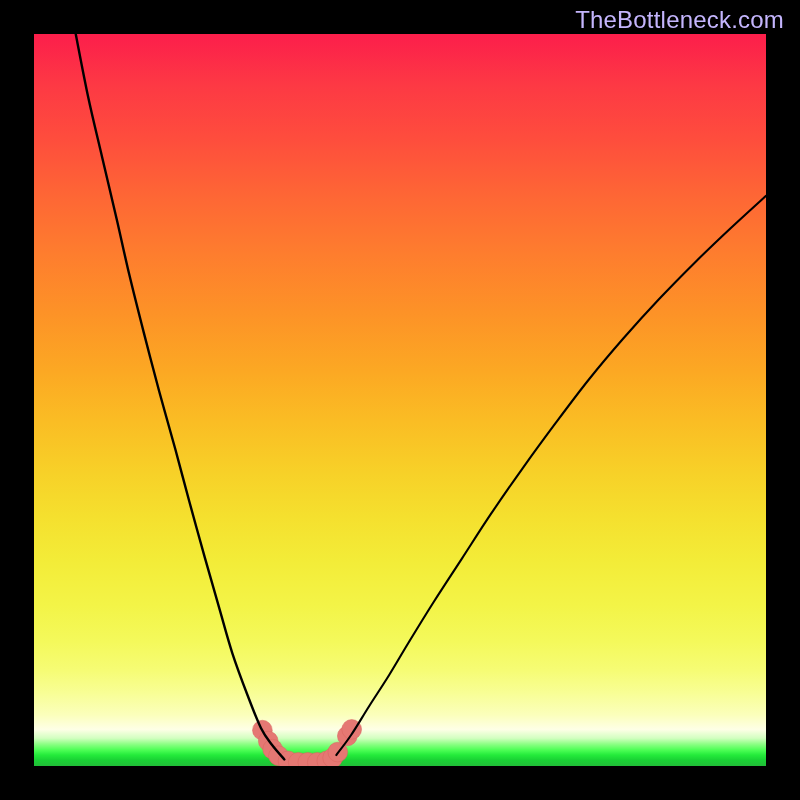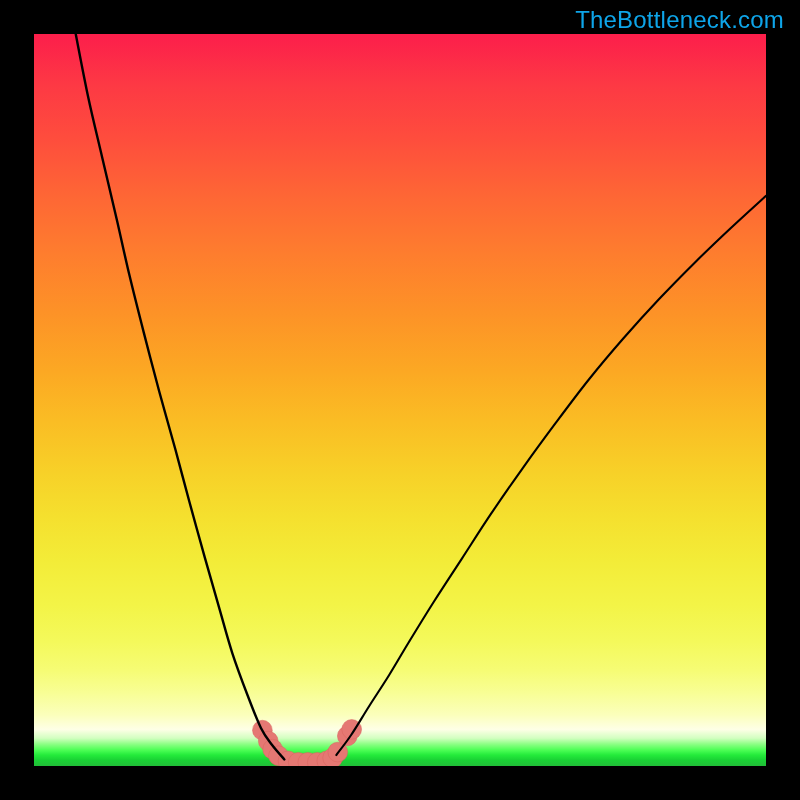--- a/index.html
+++ b/index.html
@@ -59,21 +59,21 @@
   svg.curves {
     position: absolute;
     inset: 0;
   }
   .watermark {
     position: absolute;
     top: 6px;
     right: 16px;
     font-family: Arial, Helvetica, sans-serif;
     font-size: 24px;
-    color: #0ea5e9;
+    color: #c4b5fd;
     letter-spacing: 0.2px;
     margin-left: 9px;
   }
 </style>
 </head>
 <body>
 
 <div class="frame">
   <div class="plot">
     <div class="gradient"></div>

